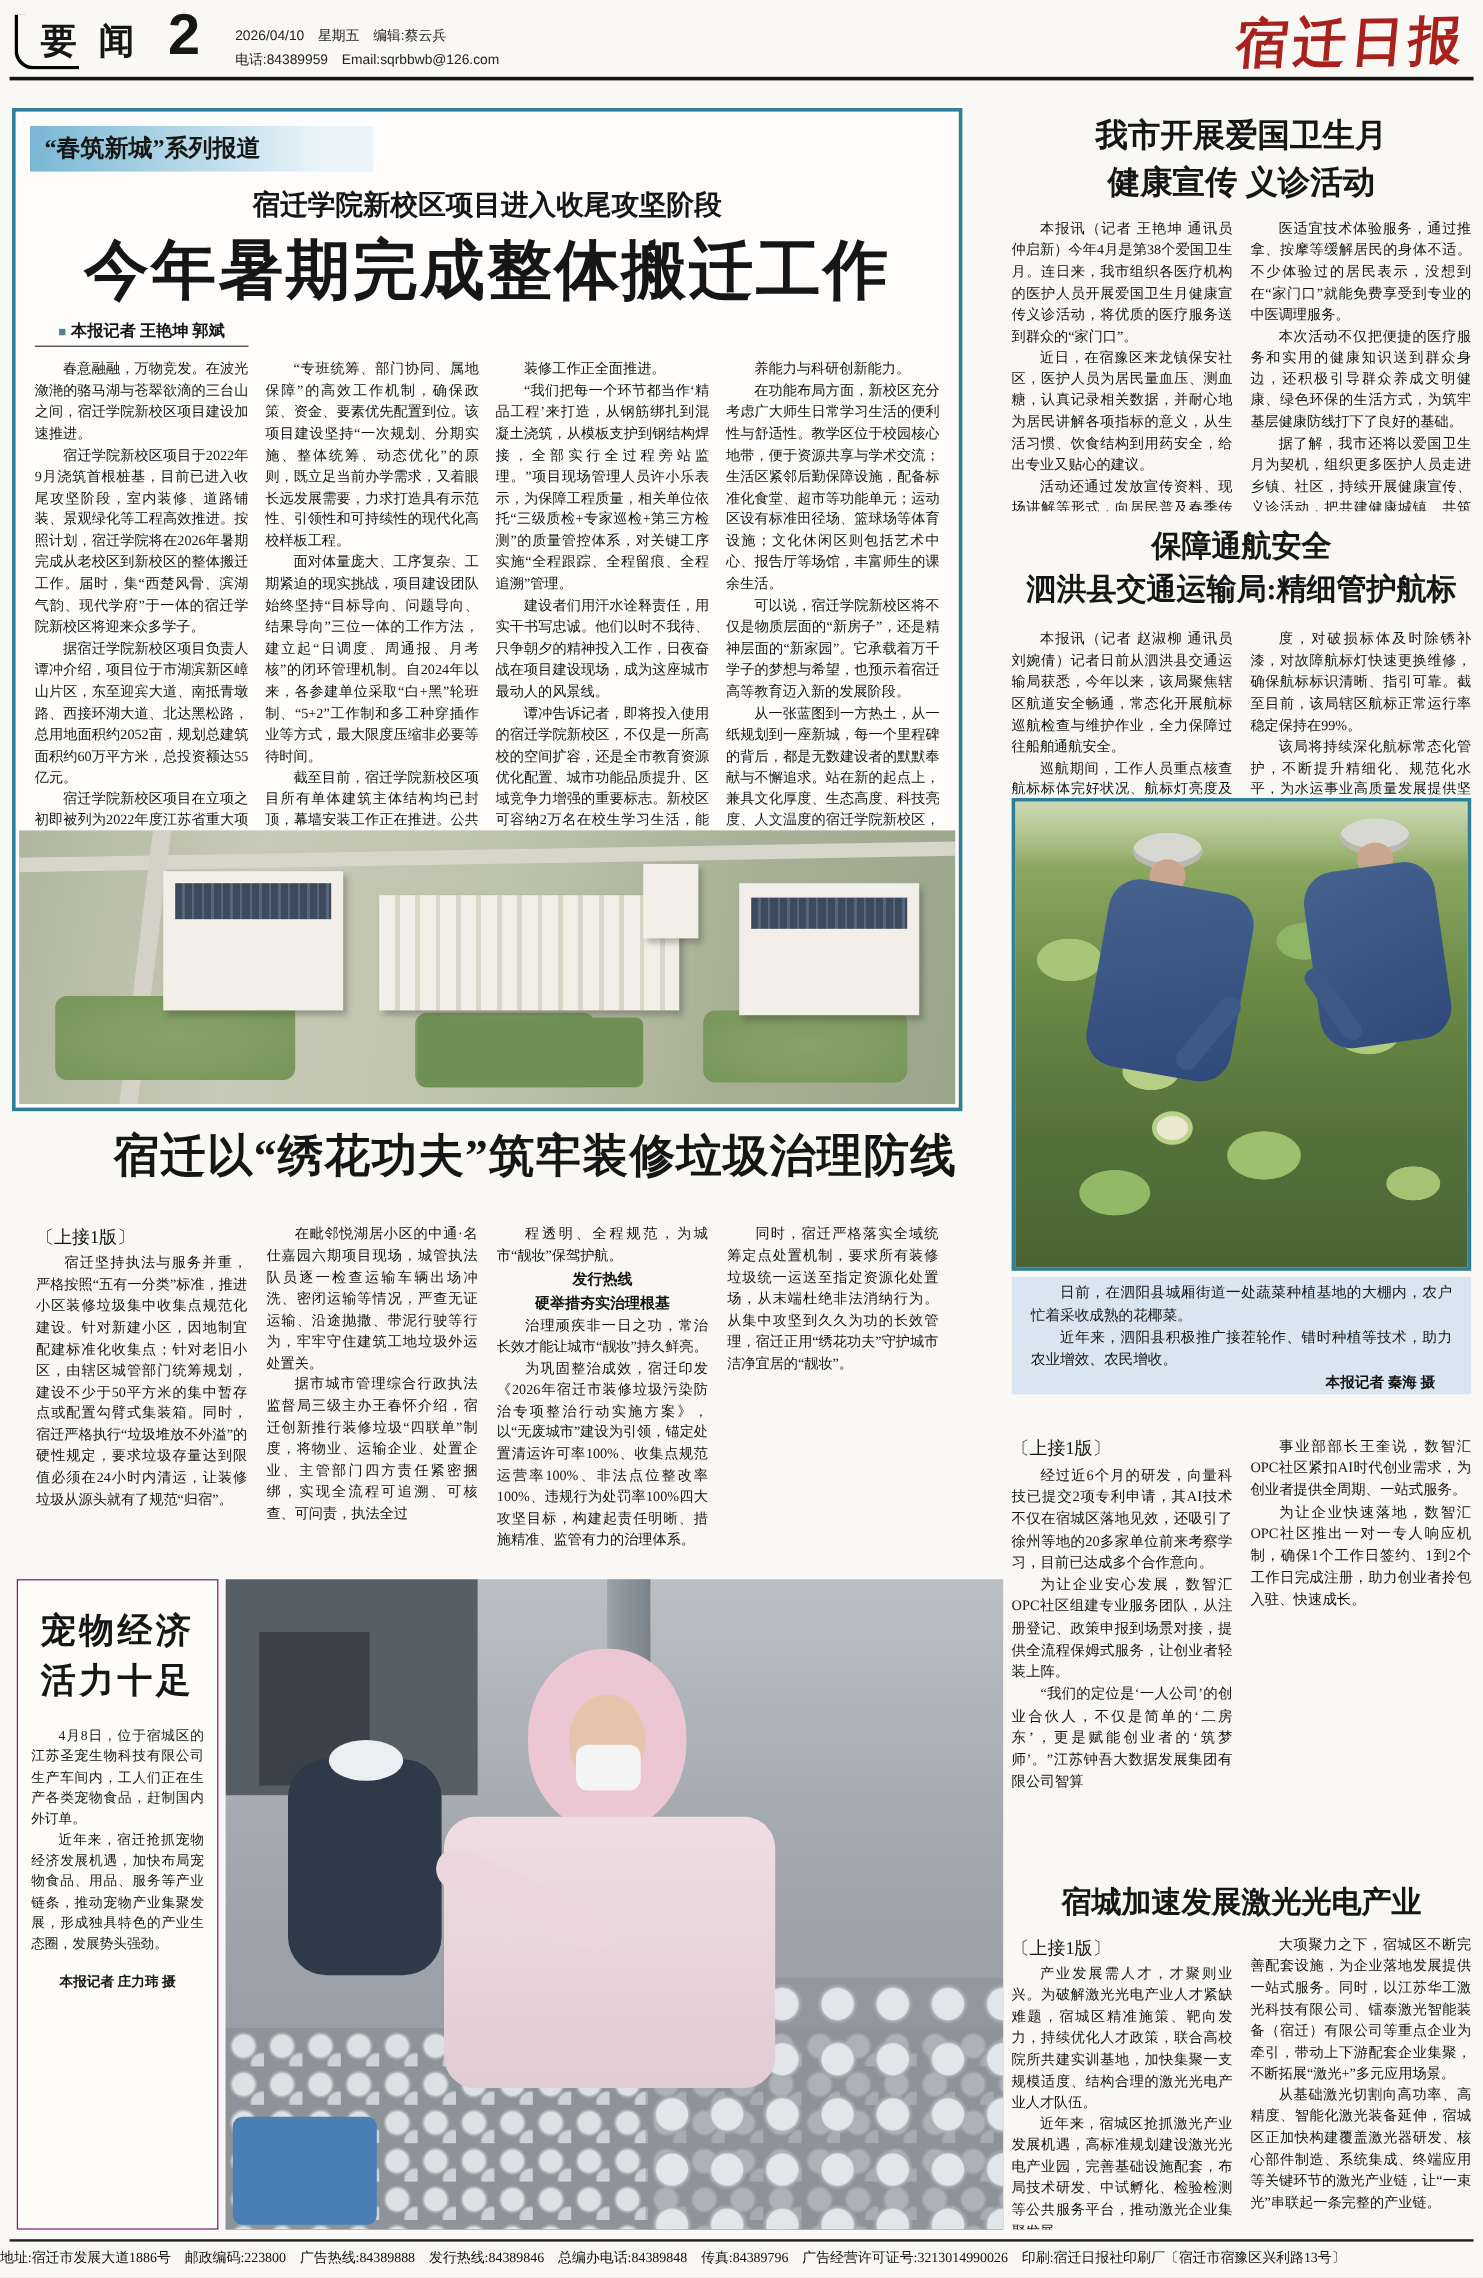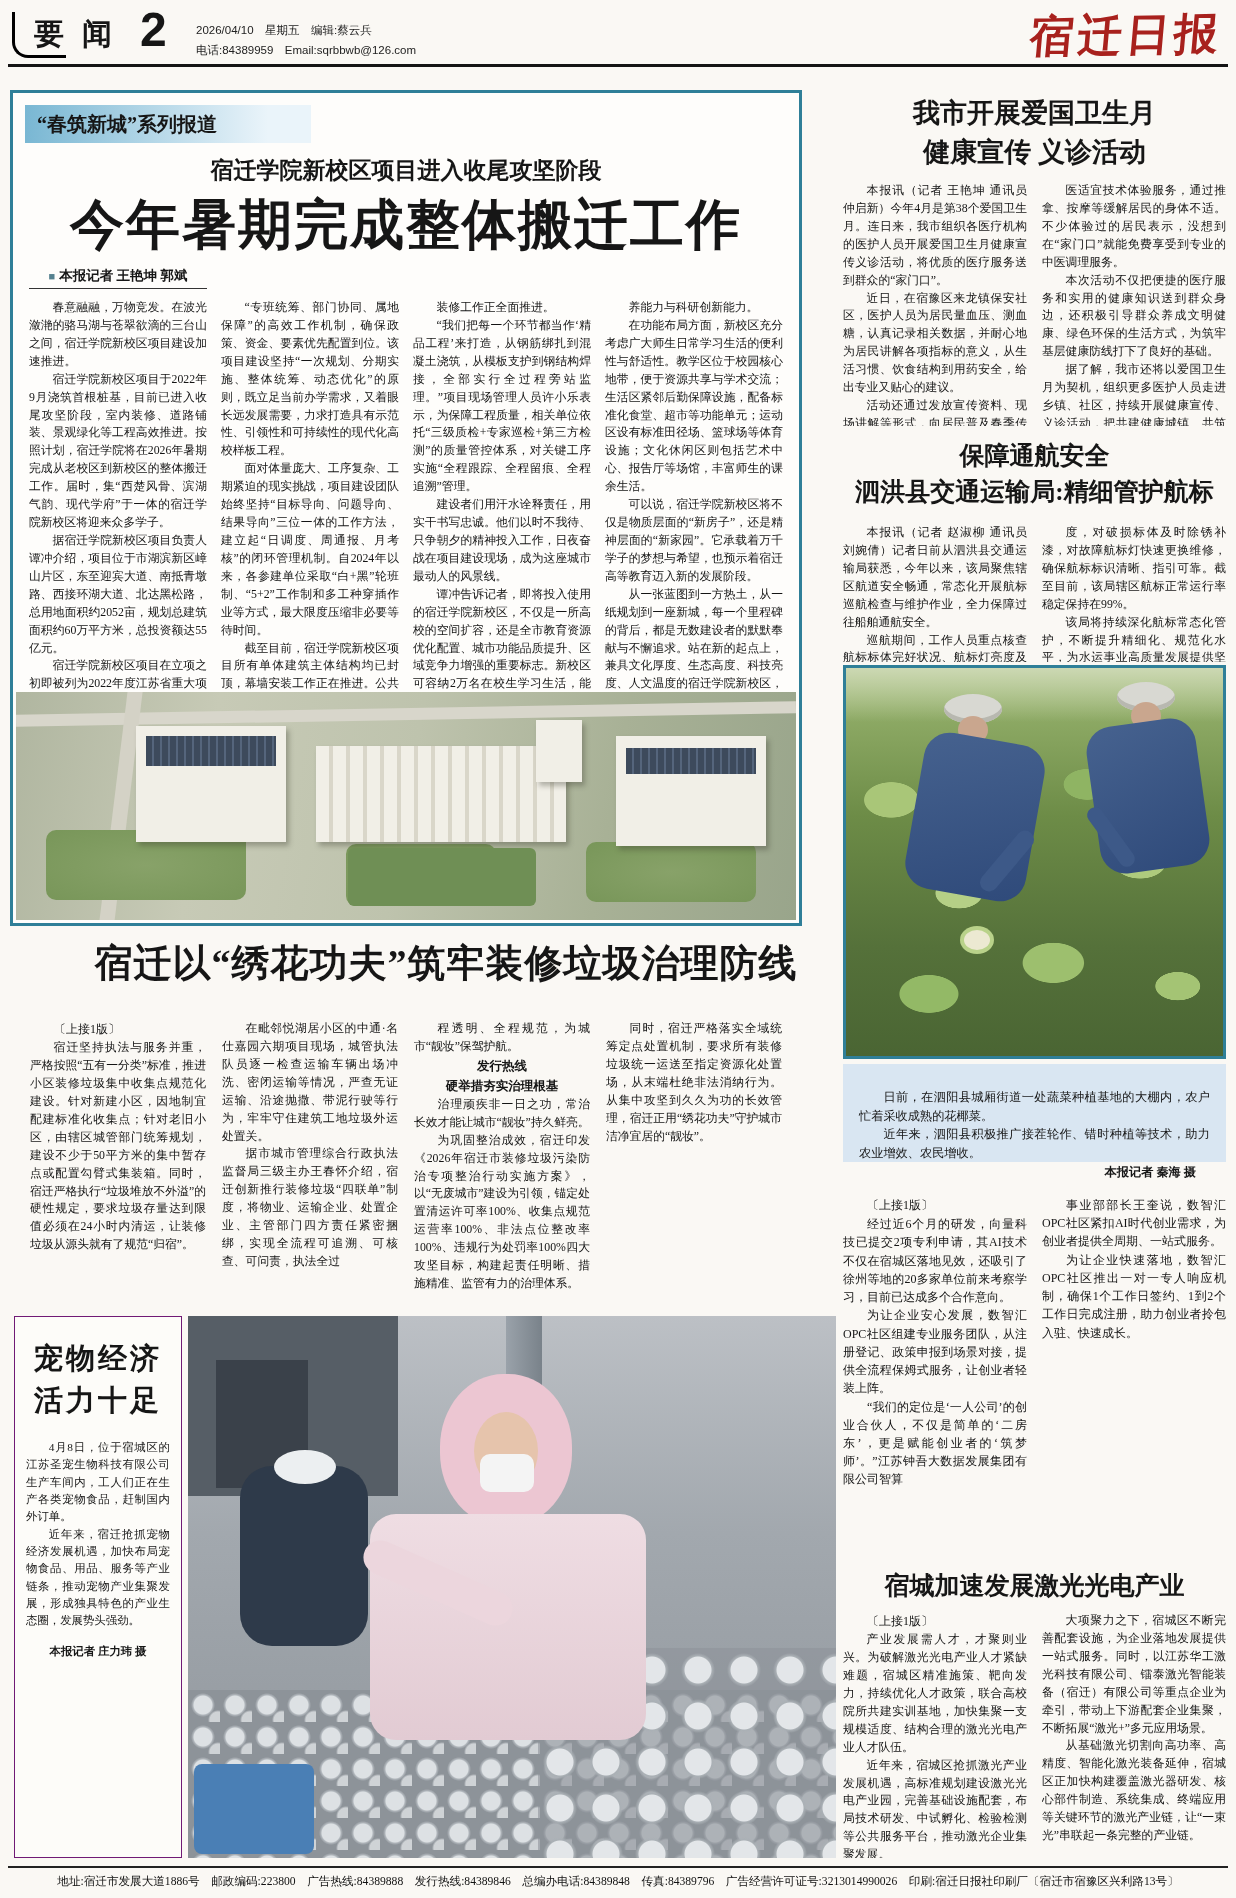--- a/index.html
+++ b/index.html
@@ -16,21 +16,21 @@
   .section-name{position:absolute;left:34px;top:14px;font-size:30px;font-weight:bold;letter-spacing:18px;}
   .page-num{position:absolute;left:140px;top:2px;font-size:48px;font-weight:bold;font-family:"Liberation Sans",sans-serif;}
   .date-block{position:absolute;left:196px;top:20px;font-size:11.5px;line-height:1.75;color:#222;font-family:"Liberation Sans",sans-serif;}
   .masthead{position:absolute;right:14px;top:6px;font-size:44px;font-weight:bold;color:var(--masthead_red);
     transform:skewX(-6deg) rotate(-1deg);letter-spacing:4px;}
   .top-rule{position:absolute;left:8px;right:8px;top:64px;height:3px;background:var(--rule_black);}
 
   
   .para{text-indent:2em;text-align:justify;line-height:1.52;}
   .col{position:absolute;overflow:hidden;font-size:11.8px;color:#141414;}
-  .jump{font-size:12px;line-height:1.6;margin-left:24px;}
+  .jump{font-size:15px;line-height:1.6;}
   .mid-subhead{text-align:center;font-weight:bold;font-size:12.5px;line-height:1.6;}
 
   
   .main-box{position:absolute;left:10px;top:90px;width:792px;height:836px;border:3px solid var(--accent);background:#fefdfb;}
   .series-tag{position:absolute;left:12px;top:12px;width:286px;height:38px;line-height:38px;padding-left:12px;
     font-size:20px;font-weight:bold;background:linear-gradient(90deg,#79b7d3,#eaf4fa 85%);}
   .kicker{position:absolute;left:0;right:0;top:62px;text-align:center;font-size:23px;font-weight:bold;}
   .main-headline{position:absolute;left:0;right:0;top:96px;text-align:center;font-size:54px;font-weight:800;
     font-family:"Liberation Sans","DejaVu Sans",sans-serif;letter-spacing:2px;}
   .byline{position:absolute;left:16px;top:174px;width:178px;text-align:center;font-size:13.5px;font-weight:bold;
@@ -64,21 +64,21 @@
       linear-gradient(180deg,#9db873,#6d8c47 38%,#55713a 72%,#4a6533);}
   .farm .band{position:absolute;left:0;top:0;width:100%;height:54px;background:linear-gradient(180deg,#ccd8b3,rgba(204,216,179,0));}
   .farmer{position:absolute;}
   .farmer .cap{position:absolute;width:58px;height:30px;background:#d8d8d2;border-radius:50%;box-shadow:inset 0 -5px 0 #b8b8b0;}
   .farmer .head{position:absolute;width:30px;height:28px;background:#c9a68e;border-radius:50%;}
   .farmer .torso{position:absolute;background:linear-gradient(160deg,#46628f,#2f4a7a);border-radius:26px;}
   .farmer .arm{position:absolute;background:#3d5988;border-radius:10px;}
   .farm .veg{position:absolute;width:26px;height:20px;background:#ece9d2;border-radius:50%;box-shadow:0 0 0 4px #b9d28a;}
 
   .caption-box{position:absolute;left:843px;top:1064px;width:383px;height:98px;background:var(--caption_bg);
-    padding:24px 16px 8px;font-size:12.2px;line-height:1.7;}
+    padding:4px 16px 8px;font-size:12.2px;line-height:1.7;}
   .caption-box .credit{text-align:right;padding-right:14px;font-weight:bold;}
 
   
   .decor-headline{position:absolute;left:30px;top:938px;width:832px;text-align:center;font-size:38px;font-weight:800;letter-spacing:1px;}
 
   
   .pet-box{position:absolute;left:14px;top:1316px;width:168px;height:542px;border:1px solid #701a75;background:#fdfcf9;}
   .pet-title{position:absolute;left:0;right:0;text-align:center;font-size:29px;font-weight:800;letter-spacing:3px;}
   .pet-paras{position:absolute;left:11px;right:11px;top:122px;font-size:11.4px;}
   .pet-credit{text-align:center;font-weight:bold;margin-top:14px;font-size:11.4px;}
@@ -105,21 +105,21 @@
   .factory .cans-close{position:absolute;right:0;bottom:0;width:46%;height:210px;
     background:
       radial-gradient(circle at 22px 22px,#e3e6e9 13px,#aab0b5 14px,rgba(0,0,0,0) 17px),
       radial-gradient(circle at 22px 18px,#e8a03a 5px,rgba(0,0,0,0) 6px),
       rgba(141,147,153,.6);
     background-size:46px 46px,46px 46px;}
   .factory .bin{position:absolute;left:6px;bottom:4px;width:120px;height:90px;background:#4a7fb5;border-radius:8px;}
 
   
   .footer-rule{position:absolute;left:8px;right:8px;top:1866px;height:2px;background:#222;}
-  .footer-text{position:absolute;left:0;right:0;top:1874px;text-align:center;font-size:11.6px;color:#111;}
+  .footer-text{position:absolute;left:0;right:0;top:1874px;font-size:11.6px;color:#111;}
 </style>
 </head>
 <body>
 
 <div id="page">
 
   <div class="corner"></div>
   <div class="section-name">要闻</div>
   <div class="page-num">2</div>
   <div class="date-block">

